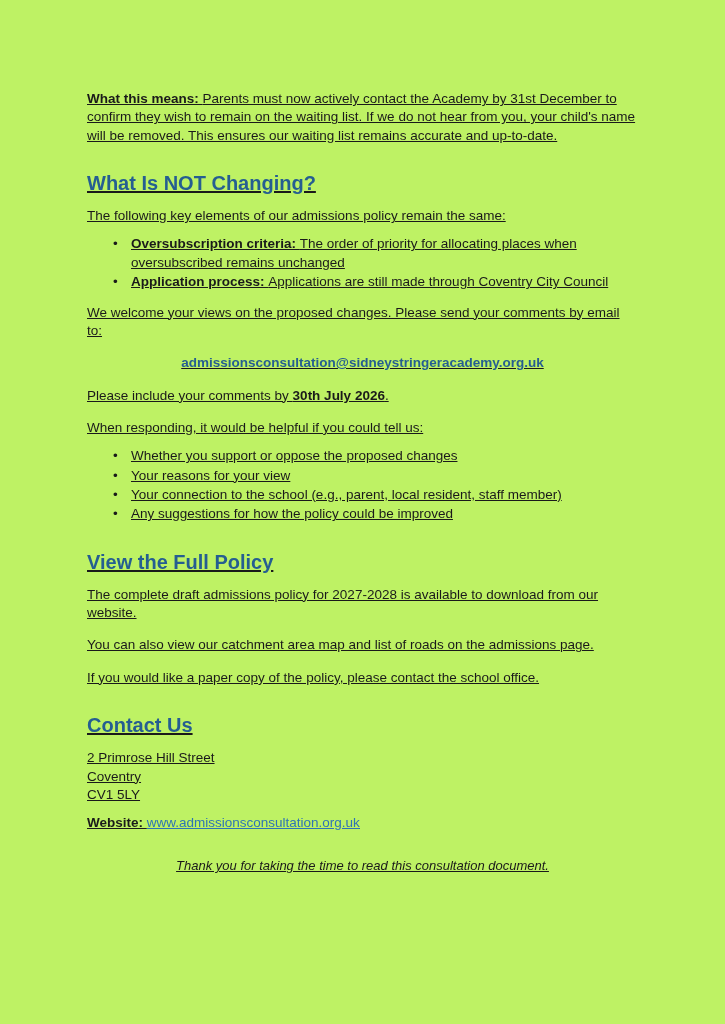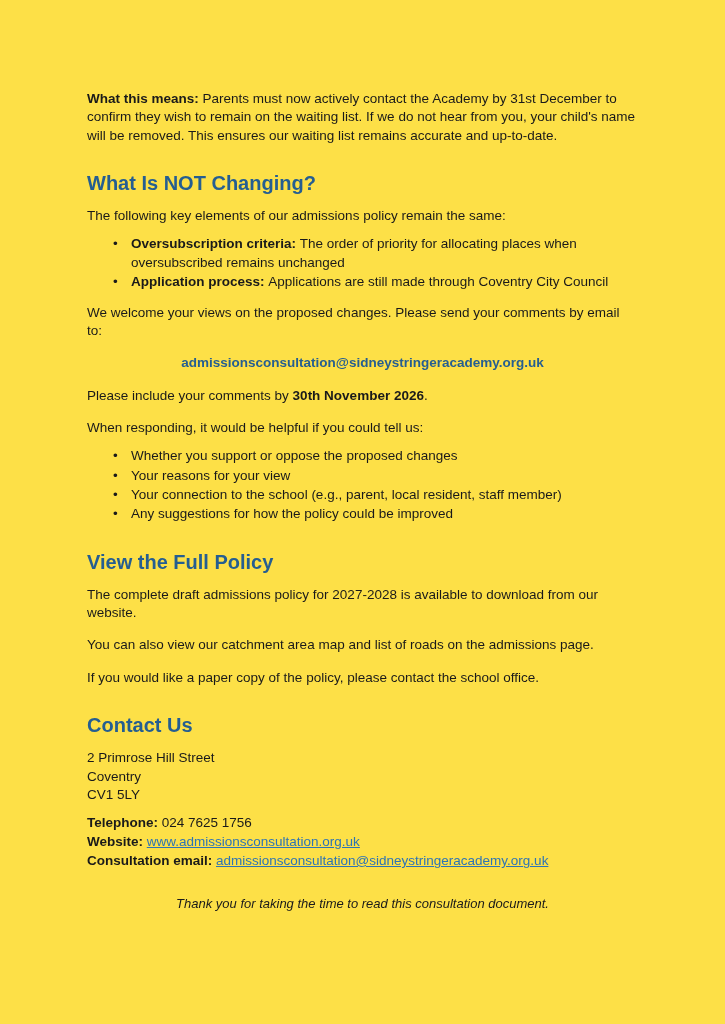--- a/index.html
+++ b/index.html
@@ -4,25 +4,26 @@
 <style>
   * { margin: 0; padding: 0; box-sizing: border-box; }
   html, body { background: #ffffff; }
   body {
     font-family: "Liberation Sans", "DejaVu Sans", sans-serif;
     color: #1a1a1a;
   }
   .page {
     width: 725px;
     height: 1024px;
-    background: #fde047;
+    background: #bef264;
     padding: 90px 87px 0 87px;
     overflow: hidden;
     font-size: 13.5px;
     line-height: 1.36;
+    text-decoration: underline;
   }
   p { margin: 0 0 10px 0; }
   .lead-bold { font-weight: bold; }
   h2 {
     font-size: 20px;
     font-weight: bold;
     color: #255E91;
     margin: 26px 0 12px 0;
     line-height: 1.2;
   }
@@ -74,44 +75,42 @@
 
   <h2>What Is NOT Changing?</h2>
   <p>The following key elements of our admissions policy remain the same:</p>
   <ul>
     <li><span class="lead-bold">Oversubscription criteria: </span><span>The order of priority for allocating places when oversubscribed remains unchanged</span></li>
     <li><span class="lead-bold">Application process: </span><span>Applications are still made through Coventry City Council</span></li>
   </ul>
 
   <p>We welcome your views on the proposed changes. Please send your comments by email to:</p>
   <p class="email-centered"><a class="doc-link" style="text-decoration:none;color:#255E91;">admissionsconsultation@sidneystringeracademy.org.uk</a></p>
-  <p><span>Please include your comments by </span><span class="lead-bold">30th November 2026</span><span>.</span></p>
+  <p><span>Please include your comments by </span><span class="lead-bold">30th July 2026</span><span>.</span></p>
   <p class="spacer-para">When responding, it would be helpful if you could tell us:</p>
   <ul>
     <li>Whether you support or oppose the proposed changes</li>
     <li>Your reasons for your view</li>
     <li>Your connection to the school (e.g., parent, local resident, staff member)</li>
     <li>Any suggestions for how the policy could be improved</li>
   </ul>
 
   <h2>View the Full Policy</h2>
   <p>The complete draft admissions policy for 2027-2028 is available to download from our website.</p>
   <p class="spacer-para">You can also view our catchment area map and list of roads on the admissions page.</p>
   <p class="spacer-para">If you would like a paper copy of the policy, please contact the school office.</p>
 
   <h2>Contact Us</h2>
   <div class="address-block">
     <div>2 Primrose Hill Street</div>
     <div>Coventry</div>
     <div>CV1 5LY</div>
   </div>
   <div class="contact-lines">
-    <div><span class="lead-bold">Telephone: </span><span>024 7625 1756</span></div>
     <div><span class="lead-bold">Website: </span><a class="doc-link">www.admissionsconsultation.org.uk</a></div>
-    <div><span class="lead-bold">Consultation email: </span><a class="doc-link">admissionsconsultation@sidneystringeracademy.org.uk</a></div>
   </div>
 
   <div class="closing">
     <div>Thank you for taking the time to read this consultation document.</div>
 
   </div>
 
 </div>
 
 </body></html>

